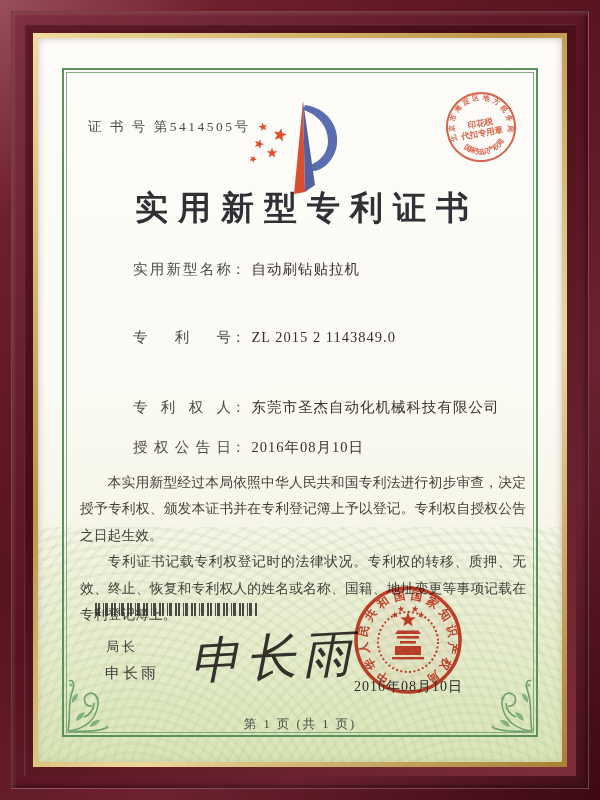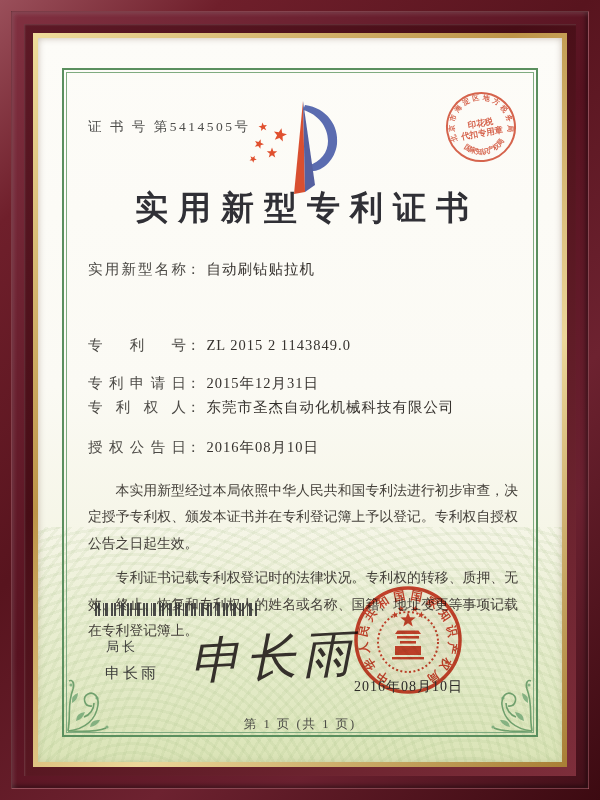--- a/index.html
+++ b/index.html
@@ -27,26 +27,26 @@
       repeating-radial-gradient(circle at 82% 145%, rgba(148,178,116,.10) 0 3px, rgba(148,178,116,0) 3px 9px),
       linear-gradient(180deg, rgba(224,233,192,0) 0%, rgba(217,228,178,.45) 62%, rgba(208,221,162,.6) 100%);}
   .gborder{position:absolute;left:24px;top:30px;right:24px;bottom:25px;border:2px solid #5a8f5e;}
   .gborder-inner{position:absolute;inset:2px;border:1px solid #7fab80;}
   
   .cert-no{position:absolute;left:50px;top:80px;font-size:13.5px;letter-spacing:2.5px;color:#4e4e4c;}
   .logo{position:absolute;left:210px;top:59px;width:94px;height:100px;}
   .title{position:absolute;left:0;right:0;top:148px;text-align:center;font-size:33px;font-weight:600;
     letter-spacing:10px;padding-left:14px;color:#303036;}
   .frow{position:absolute;left:50px;font-size:14.5px;color:#3c3936;white-space:nowrap;}
-  .frow .lbl{display:inline-block;width:98px;color:#4c4a46;text-align:justify;text-align-last:justify;}
+  .frow .lbl{display:inline-block;width:98px;color:#4c4a46;text-align:justify;text-align-last:justify;margin-left:45px;}
   .frow .sep{color:#4c4a46;margin-right:6px;}
   .frow .val{color:#36322e;letter-spacing:1px;margin-top:10px;}
   .bodytext{position:absolute;left:42px;top:432px;width:446px;font-size:13.8px;line-height:1.92;
     color:#44403a;text-align:justify;}
-  .bodytext p{margin:8px;text-indent:2em;}
+  .bodytext p{margin:0;text-indent:2em;}
   .barcode{position:absolute;left:57px;top:565px;width:162px;height:13px;opacity:.88;
     background:repeating-linear-gradient(90deg,#343434 0 2px,rgba(0,0,0,0) 2px 3px,#343434 3px 5px,
       rgba(0,0,0,0) 5px 8px,#343434 8px 9px,rgba(0,0,0,0) 9px 10px,#343434 10px 13px,rgba(0,0,0,0) 13px 16px);}
   .officer-title{position:absolute;left:68px;top:600px;font-size:13px;letter-spacing:3px;color:#3c3c3a;}
   .officer-name{position:absolute;left:67px;top:626px;font-size:15px;letter-spacing:3px;color:#3c3c3a;}
   .autograph{position:absolute;left:152px;top:586px;width:180px;font-size:50px;font-style:italic;
     color:#35302b;letter-spacing:6px;transform:rotate(-3deg);font-family:"DejaVu Serif",serif;}
   .seal{position:absolute;left:314px;top:546px;width:112px;height:112px;mix-blend-mode:multiply;opacity:.95;}
   .seal-date{position:absolute;left:316px;top:640px;font-size:14px;letter-spacing:1px;color:#2e2c2a;z-index:5;}
   .tax-stamp{position:absolute;left:405px;top:51px;width:76px;height:76px;transform:rotate(-10deg);opacity:.85;}
@@ -116,25 +116,22 @@
       <polygon fill="#e0502f" points="12.71,42.30 12.74,45.83 16.00,47.17 12.65,48.29 12.38,51.81 10.28,48.97 6.85,49.80 8.90,46.93 7.06,43.92 10.42,44.98"></polygon>
       <polygon fill="#e0502f" points="24.00,50.50 25.36,54.13 29.23,54.30 26.20,56.71 27.23,60.45 24.00,58.31 20.77,60.45 21.80,56.71 18.77,54.30 22.64,54.13"></polygon>
       <polygon fill="#e0502f" points="6.90,58.71 6.46,61.35 8.72,62.79 6.07,63.19 5.40,65.78 4.20,63.38 1.53,63.55 3.44,61.67 2.46,59.18 4.83,60.41"></polygon>
     </svg>
 
     <div class="title">实用新型专利证书</div>
 
     <div class="frow" style="top:222px">
       <span class="lbl">实用新型名称</span><span class="sep">：</span><span class="val">自动刷钻贴拉机</span>
     </div>
-    <div class="frow" style="top:298px">
+    <div class="frow" style="top:290px">
       <span class="lbl">专利号</span><span class="sep">：</span><span class="val">ZL 2015 2 1143849.0</span>
-    </div>
-    <div class="frow" style="top:336px">
-      <span class="lbl">专利申请日</span><span class="sep">：</span><span class="val">2015年12月31日</span>
     </div>
     <div class="frow" style="top:360px">
       <span class="lbl">专利权人</span><span class="sep">：</span><span class="val">东莞市圣杰自动化机械科技有限公司</span>
     </div>
     <div class="frow" style="top:400px">
       <span class="lbl">授权公告日</span><span class="sep">：</span><span class="val">2016年08月10日</span>
     </div>
 
     <div class="bodytext">
       <p>本实用新型经过本局依照中华人民共和国专利法进行初步审查，决定授予专利权、颁发本证书并在专利登记簿上予以登记。专利权自授权公告之日起生效。</p>

